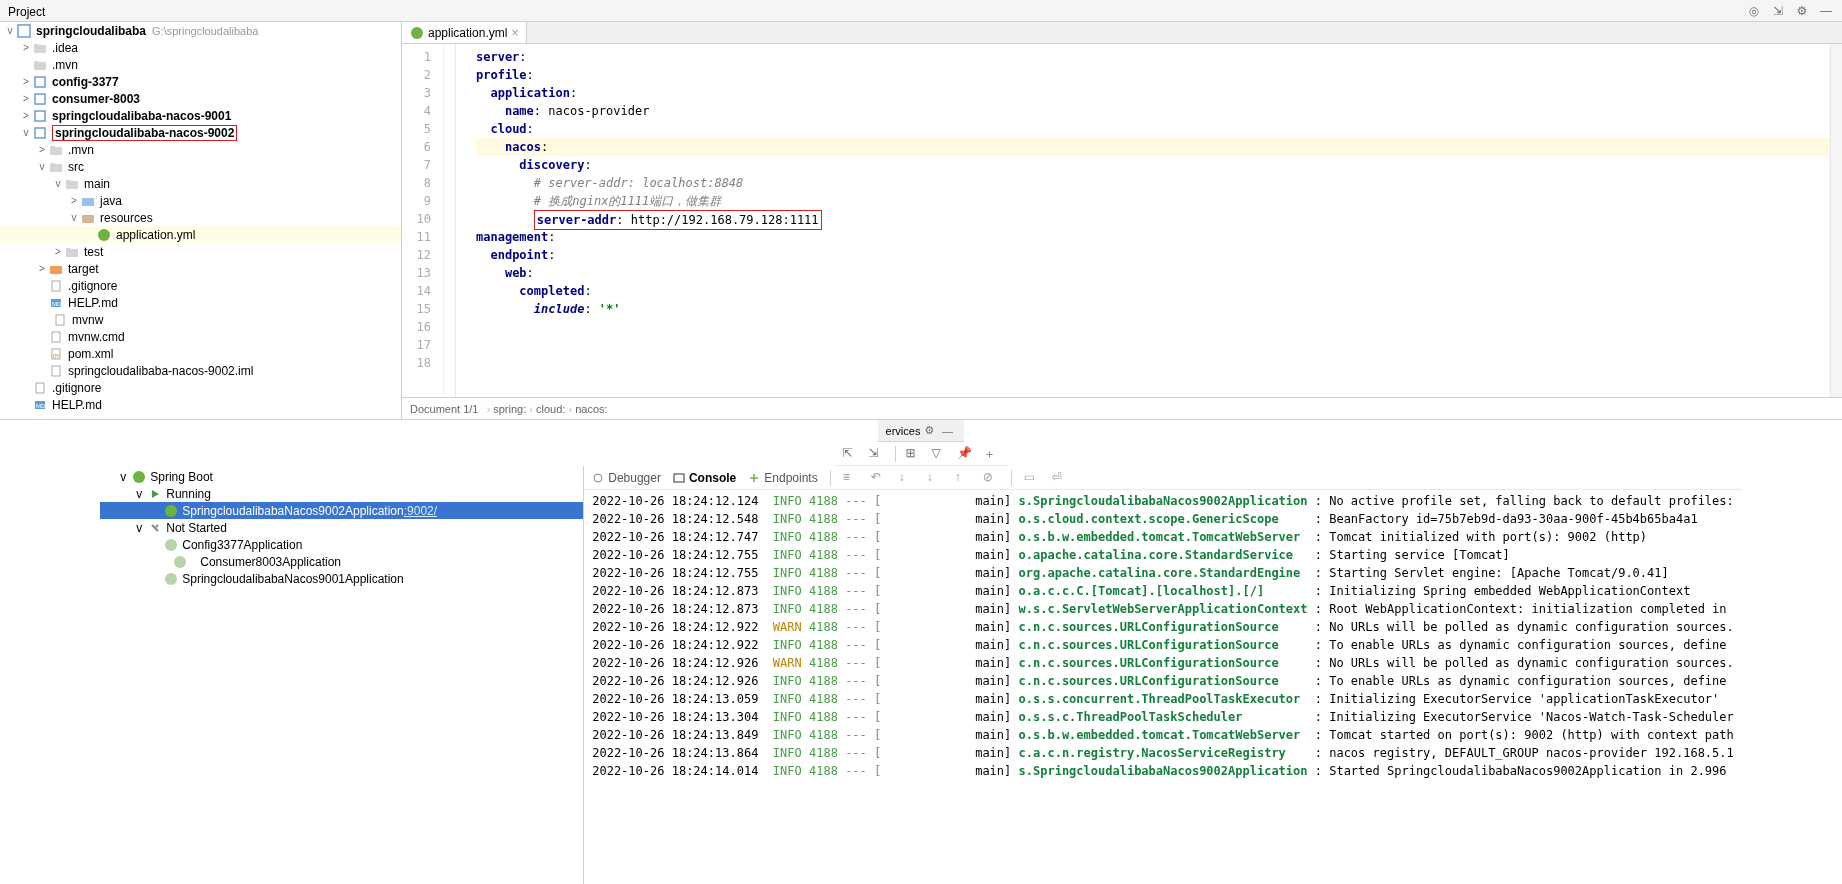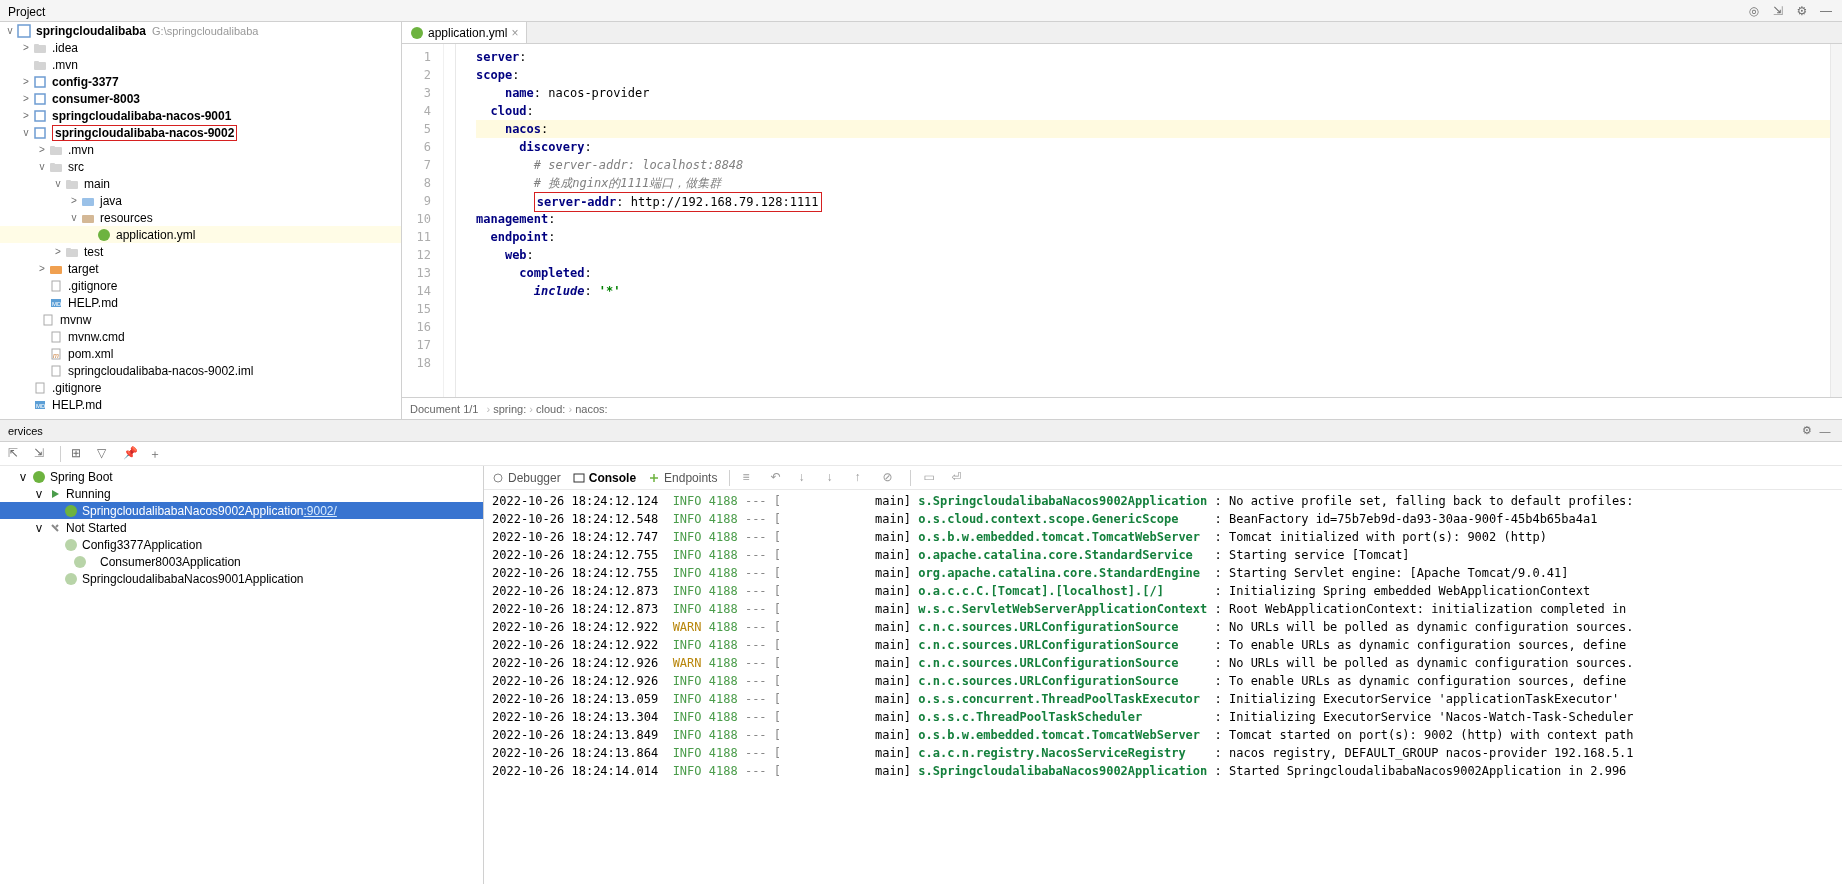--- a/index.html
+++ b/index.html
@@ -43,21 +43,21 @@
     .str { color: #008000; font-weight: bold; }
     .num { color: #0000FF; }
     .comment { color: #808080; font-style: italic; }
     .inc { font-style: italic; }
     .boxed-code { border: 1.5px solid #d62020; padding: 0 2px; display: inline-block; }
     
     .breadcrumb { height: 22px; border-top: 1px solid #d0d0d0; display: flex; align-items: center; padding: 0 8px; gap: 8px; color: #666; font-size: 11px; }
     .breadcrumb .sep { color: #bbb; }
     
     
-    .services-panel { height: 465px; border-top: 1px solid #d0d0d0; display: flex; flex-direction: column; }
+    .services-panel { height: 465px; border-top: 1px solid #d0d0d0; display: flex; flex-direction: column; align-items: center; }
     .services-header { height: 22px; background: #f0f0f0; border-bottom: 1px solid #d0d0d0; display: flex; align-items: center; padding: 0 8px; font-size: 11px; }
     .services-header .spacer { flex: 1; }
     .services-header .icon-btn { width: 18px; height: 18px; display: flex; align-items: center; justify-content: center; cursor: pointer; color: #6e6e6e; }
     
     .services-toolbar { height: 24px; display: flex; align-items: center; padding: 0 8px; gap: 10px; border-bottom: 1px solid #e8e8e8; }
     .services-toolbar .tb-icon { width: 16px; height: 16px; cursor: pointer; color: #6e6e6e; }
     
     .services-body { flex: 1; display: flex; min-height: 0; }
     .services-tree { width: 484px; border-right: 1px solid #d0d0d0; overflow-y: auto; padding-top: 2px; }
     .sv-item { display: flex; align-items: center; height: 17px; padding: 0 4px; cursor: pointer; white-space: nowrap; }
@@ -259,21 +259,21 @@
           <div class="tree-item" style="padding-left: 36px;">
             <span class="arrow"></span>
             <span class="icon">
               <svg width="14" height="14">
                 <rect x="2" y="3" width="10" height="8" fill="#5c9fd6"></rect>
                 <text x="3" y="10" font-size="6" fill="#fff">MD</text>
               </svg>
             </span>
             <span>HELP.md</span>
           </div>
-          <div class="tree-item" style="padding-left: 28px;">
+          <div class="tree-item" style="padding-left: 40px;">
             <span class="arrow"></span>
             <span class="icon">
               <svg width="14" height="14">
                 <rect x="3" y="2" width="8" height="10" fill="#fff" stroke="#aaa"></rect>
               </svg>
             </span>
             <span>mvnw</span>
           </div>
           <div class="tree-item" style="padding-left: 36px;">
             <span class="arrow"></span>
@@ -352,21 +352,22 @@
             <div>13</div>
             <div>14</div>
             <div>15</div>
             <div>16</div>
             <div>17</div>
             <div>18</div>
           </div>
         <div class="fold-gutter"></div>
         <div class="code-area" id="code-area">
             <div class="code-line"><span class="kw">server</span><span class="">:</span></div>
-            <div class="code-line"><span class="kw">scope</span><span class="">:</span></div>
+            <div class="code-line"><span class="kw">profile</span><span class="">:</span></div>
+            <div class="code-line"><span class="">  </span><span class="kw">application</span><span class="">:</span></div>
             <div class="code-line"><span class="">    </span><span class="kw">name</span><span class="">: nacos-provider</span></div>
             <div class="code-line"><span class="">  </span><span class="kw">cloud</span><span class="">:</span></div>
             <div class="code-line hl"><span class="">    </span><span class="kw">nacos</span><span class="">:</span></div>
             <div class="code-line"><span class="">      </span><span class="kw">discovery</span><span class="">:</span></div>
             <div class="code-line"><span class="">        </span><span class="comment"># server-addr: localhost:8848</span></div>
             <div class="code-line"><span class="">        </span><span class="comment"># 换成nginx的1111端口，做集群</span></div>
             <div class="code-line"><span class="">        </span><span class="boxed-code"><span class="kw">server-addr</span><span class="">: http://192.168.79.128:1111</span></span></div>
             <div class="code-line"><span class="kw">management</span><span class="">:</span></div>
             <div class="code-line"><span class="">  </span><span class="kw">endpoint</span><span class="">:</span></div>
             <div class="code-line"><span class="">    </span><span class="kw">web</span><span class="">:</span></div>

